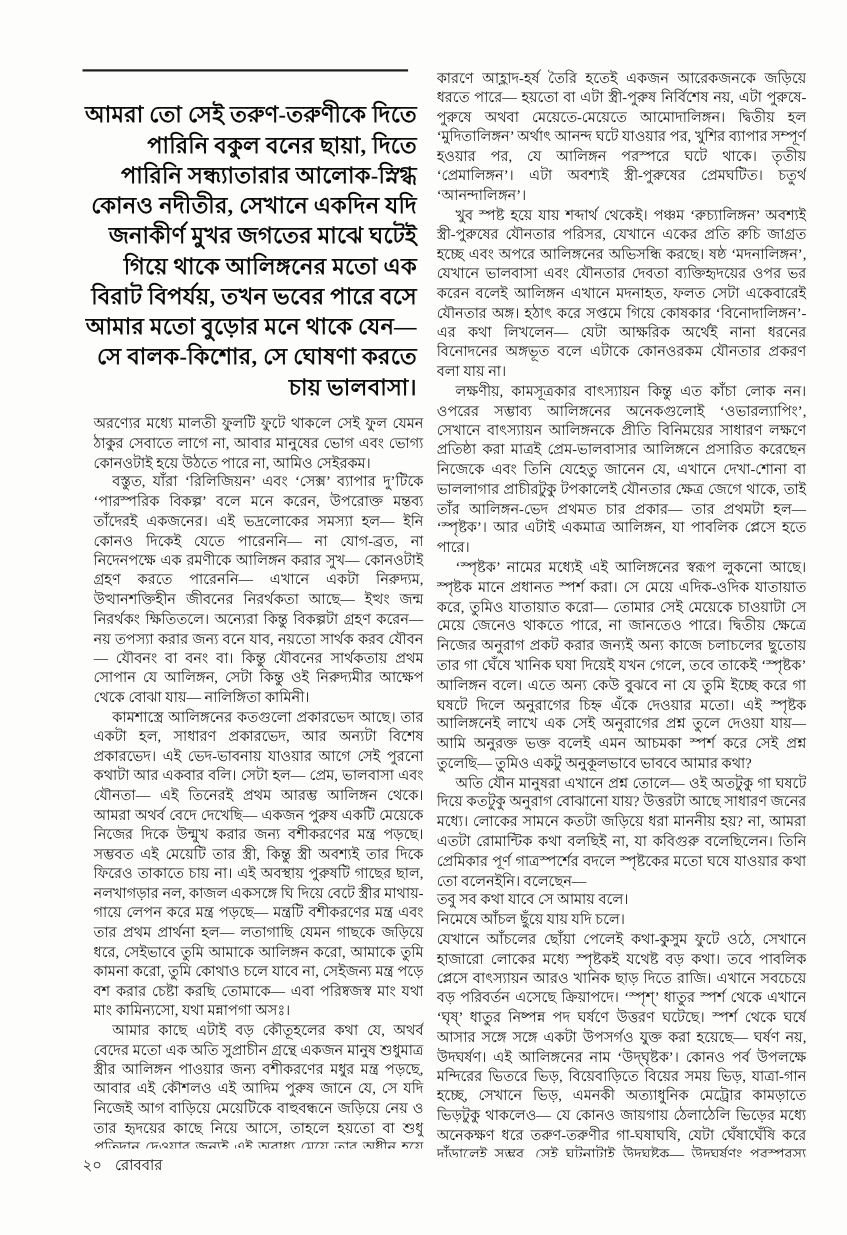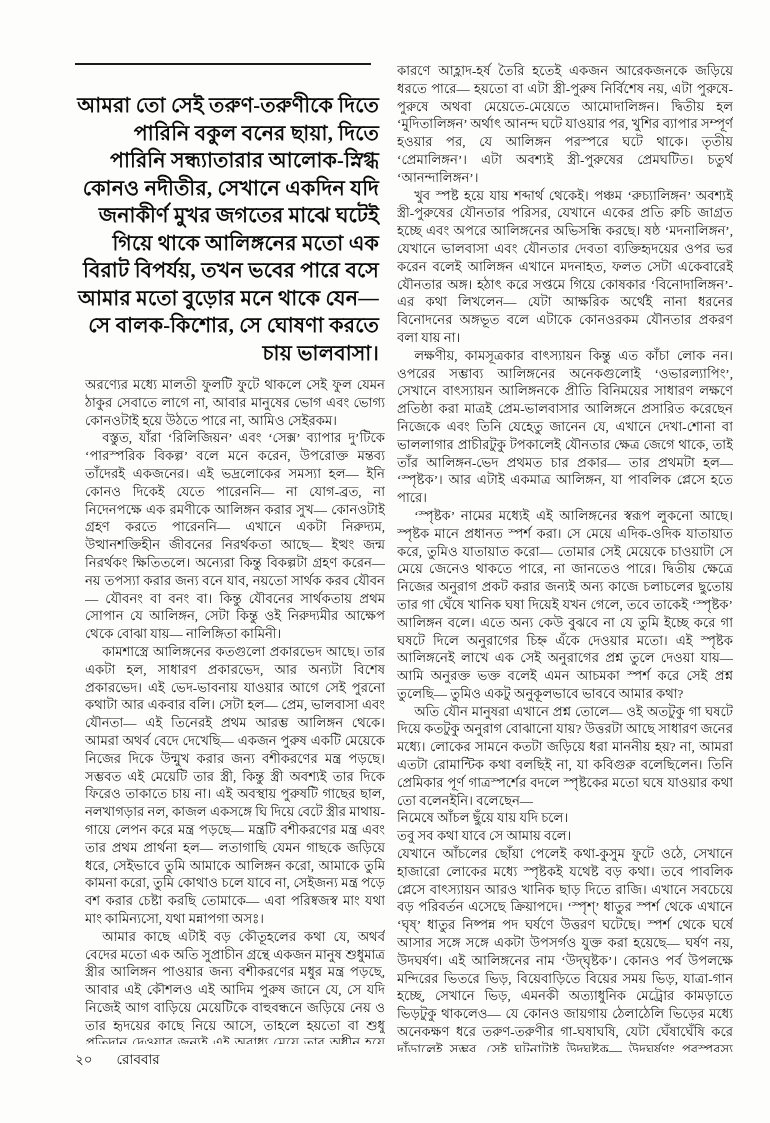--- a/index.html
+++ b/index.html
@@ -56,21 +56,21 @@
     margin:0;
     padding-left:52px;
     text-align:left;
   }
   .footer{
     position:absolute;
     left:75px;top:1049px;
     font-size:13.5px;
     color:#111;
     display:flex;
-    gap:24px;
+    gap:12px;
     align-items:center;
   }
 </style>
 </head>
 <body>
 
 <div class="page">
 
   <div class="rule"></div>
 
@@ -83,22 +83,22 @@
     <p class="indent">আমার কাছে এটাই বড় কৌতূহলের কথা যে, অথর্ব বেদের মতো এক অতি সুপ্রাচীন গ্রন্থে একজন মানুষ শুধুমাত্র স্ত্রীর আলিঙ্গন পাওয়ার জন্য বশীকরণের মধুর মন্ত্র পড়ছে, আবার এই কৌশলও এই আদিম পুরুষ জানে যে, সে যদি নিজেই আগ বাড়িয়ে মেয়েটিকে বাহুবন্ধনে জড়িয়ে নেয় ও তার হৃদয়ের কাছে নিয়ে আসে, তাহলে হয়তো বা শুধু প্রতিদান দেওয়ার জন্যই এই অবাধ্য মেয়ে তার অধীন হয়ে যেতে পারে— মম ত্বা দোষনিশ্রিষং কৃণোমি হৃদয়শ্রিষম্।</p>
 
   </div>
 
   <div class="col col-right">
     <p>কারণে আহ্লাদ-হর্ষ তৈরি হতেই একজন আরেকজনকে জড়িয়ে ধরতে পারে— হয়তো বা এটা স্ত্রী-পুরুষ নির্বিশেষ নয়, এটা পুরুষে-পুরুষে অথবা মেয়েতে-মেয়েতে আমোদালিঙ্গন। দ্বিতীয় হল ‘মুদিতালিঙ্গন’ অর্থাৎ আনন্দ ঘটে যাওয়ার পর, খুশির ব্যাপার সম্পূর্ণ হওয়ার পর, যে আলিঙ্গন পরস্পরে ঘটে থাকে। তৃতীয় ‘প্রেমালিঙ্গন’। এটা অবশ্যই স্ত্রী-পুরুষের প্রেমঘটিত। চতুর্থ ‘আনন্দালিঙ্গন’।</p>
     <p class="indent">খুব স্পষ্ট হয়ে যায় শব্দার্থ থেকেই। পঞ্চম ‘রুচ্যালিঙ্গন’ অবশ্যই স্ত্রী-পুরুষের যৌনতার পরিসর, যেখানে একের প্রতি রুচি জাগ্রত হচ্ছে এবং অপরে আলিঙ্গনের অভিসন্ধি করছে। ষষ্ঠ ‘মদনালিঙ্গন’, যেখানে ভালবাসা এবং যৌনতার দেবতা ব্যক্তিহৃদয়ের ওপর ভর করেন বলেই আলিঙ্গন এখানে মদনাহত, ফলত সেটা একেবারেই যৌনতার অঙ্গ। হঠাৎ করে সপ্তমে গিয়ে কোষকার ‘বিনোদালিঙ্গন’-এর কথা লিখলেন— যেটা আক্ষরিক অর্থেই নানা ধরনের বিনোদনের অঙ্গভূত বলে এটাকে কোনওরকম যৌনতার প্রকরণ বলা যায় না।</p>
     <p class="indent">লক্ষণীয়, কামসূত্রকার বাৎস্যায়ন কিন্তু এত কাঁচা লোক নন। ওপরের সম্ভাব্য আলিঙ্গনের অনেকগুলোই ‘ওভারল্যাপিং’, সেখানে বাৎস্যায়ন আলিঙ্গনকে প্রীতি বিনিময়ের সাধারণ লক্ষণে প্রতিষ্ঠা করা মাত্রই প্রেম-ভালবাসার আলিঙ্গনে প্রসারিত করেছেন নিজেকে এবং তিনি যেহেতু জানেন যে, এখানে দেখা-শোনা বা ভাললাগার প্রাচীরটুকু টপকালেই যৌনতার ক্ষেত্র জেগে থাকে, তাই তাঁর আলিঙ্গন-ভেদ প্রথমত চার প্রকার— তার প্রথমটা হল— ‘স্পৃষ্টক’। আর এটাই একমাত্র আলিঙ্গন, যা পাবলিক প্লেসে হতে পারে।</p>
     <p class="indent">‘স্পৃষ্টক’ নামের মধ্যেই এই আলিঙ্গনের স্বরূপ লুকনো আছে। স্পৃষ্টক মানে প্রধানত স্পর্শ করা। সে মেয়ে এদিক-ওদিক যাতায়াত করে, তুমিও যাতায়াত করো— তোমার সেই মেয়েকে চাওয়াটা সে মেয়ে জেনেও থাকতে পারে, না জানতেও পারে। দ্বিতীয় ক্ষেত্রে নিজের অনুরাগ প্রকট করার জন্যই অন্য কাজে চলাচলের ছুতোয় তার গা ঘেঁষে খানিক ঘষা দিয়েই যখন গেলে, তবে তাকেই ‘স্পৃষ্টক’ আলিঙ্গন বলে। এতে অন্য কেউ বুঝবে না যে তুমি ইচ্ছে করে গা ঘষটে দিলে অনুরাগের চিহ্ন এঁকে দেওয়ার মতো। এই স্পৃষ্টক আলিঙ্গনেই লাখে এক সেই অনুরাগের প্রশ্ন তুলে দেওয়া যায়— আমি অনুরক্ত ভক্ত বলেই এমন আচমকা স্পর্শ করে সেই প্রশ্ন তুলেছি— তুমিও একটু অনুকূলভাবে ভাববে আমার কথা?</p>
     <p class="indent">অতি যৌন মানুষরা এখানে প্রশ্ন তোলে— ওই অতটুকু গা ঘষটে দিয়ে কতটুকু অনুরাগ বোঝানো যায়? উত্তরটা আছে সাধারণ জনের মধ্যে। লোকের সামনে কতটা জড়িয়ে ধরা মাননীয় হয়? না, আমরা এতটা রোমান্টিক কথা বলছিই না, যা কবিগুরু বলেছিলেন। তিনি প্রেমিকার পূর্ণ গাত্রস্পর্শের বদলে স্পৃষ্টকের মতো ঘষে যাওয়ার কথা তো বলেনইনি। বলেছেন—</p>
+    <p class="verse">তবু সব কথা যাবে সে আমায় বলে।</p>
     <p class="verse">নিমেষে আঁচল ছুঁয়ে যায় যদি চলে।</p>
-    <p class="verse">তবু সব কথা যাবে সে আমায় বলে।</p>
     <p>যেখানে আঁচলের ছোঁয়া পেলেই কথা-কুসুম ফুটে ওঠে, সেখানে হাজারো লোকের মধ্যে স্পৃষ্টকই যথেষ্ট বড় কথা। তবে পাবলিক প্লেসে বাৎস্যায়ন আরও খানিক ছাড় দিতে রাজি। এখানে সবচেয়ে বড় পরিবর্তন এসেছে ক্রিয়াপদে। ‘স্পৃশ্‌’ ধাতুর স্পর্শ থেকে এখানে ‘ঘৃষ্‌’ ধাতুর নিষ্পন্ন পদ ঘর্ষণে উত্তরণ ঘটেছে। স্পর্শ থেকে ঘর্ষে আসার সঙ্গে সঙ্গে একটা উপসর্গও যুক্ত করা হয়েছে— ঘর্ষণ নয়, উদঘর্ষণ। এই আলিঙ্গনের নাম ‘উদ্‌ঘৃষ্টক’। কোনও পর্ব উপলক্ষে মন্দিরের ভিতরে ভিড়, বিয়েবাড়িতে বিয়ের সময় ভিড়, যাত্রা-গান হচ্ছে, সেখানে ভিড়, এমনকী অত্যাধুনিক মেট্রোর কামড়াতে ভিড়টুকু থাকলেও— যে কোনও জায়গায় ঠেলাঠেলি ভিড়ের মধ্যে অনেকক্ষণ ধরে তরুণ-তরুণীর গা-ঘষাঘষি, যেটা ঘেঁষাঘেঁষি করে দাঁড়ালেই সম্ভব, সেই ঘটনাটাই উদ্‌ঘৃষ্টক— উদ্‌ঘর্ষণং পরস্পরস্য গাত্রাণামুদ্‌ঘৃষ্টকম্‌।</p>
   </div>
 
   <div class="footer">
     <span>২০</span>
     <span>রোববার</span>
   </div>
 
 </div>
 

